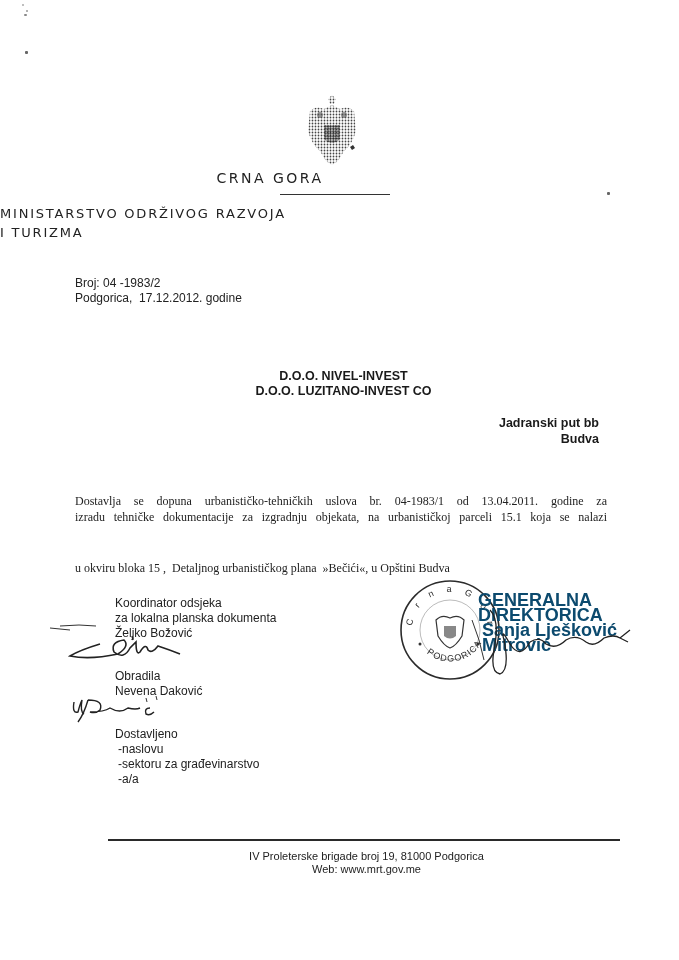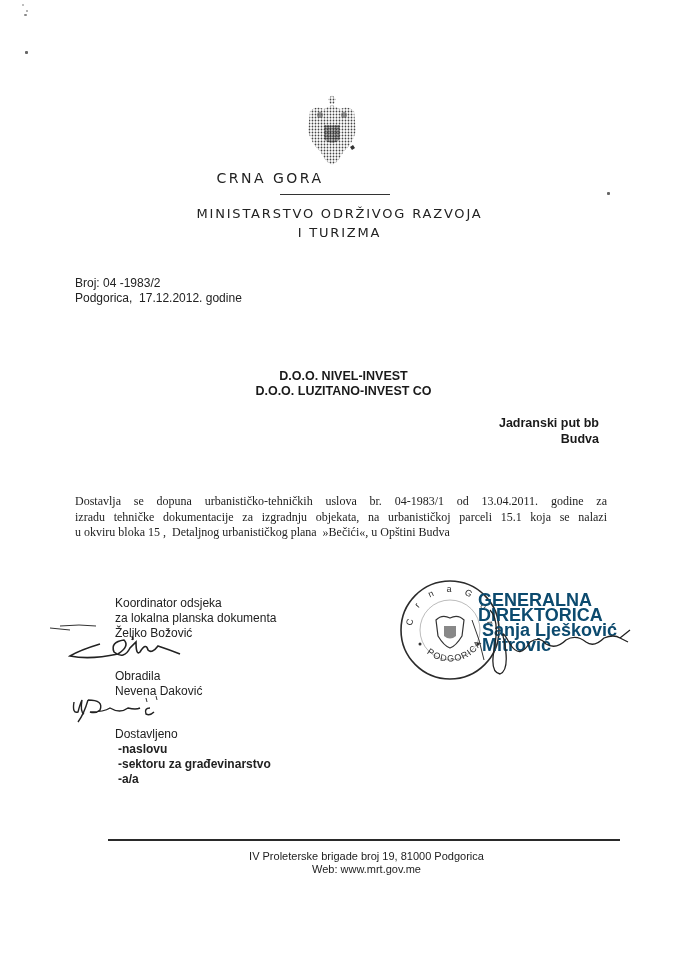--- a/index.html
+++ b/index.html
@@ -21,21 +21,21 @@
     .speck { position: absolute; background: #555; border-radius: 1px; }
 
     
     .coat-of-arms { left: 302px; top: 95px; width: 60px; height: 72px; }
     .country {
       left: 0; width: 540px; top: 170px; text-align: center;
       font-family: "DejaVu Sans", sans-serif; font-size: 14px; letter-spacing: 2.5px; color: #222;
     }
     .header-rule { left: 280px; top: 194px; width: 110px; height: 1px; background: #333; }
     .ministry {
-      left: 0; width: 679px; top: 204px; text-align: center;
+      left: 0; width: 679px; top: 204px; 
       font-family: "DejaVu Sans", sans-serif; font-size: 13px; letter-spacing: 1.8px; color: #222;
       line-height: 19px;
     }
 
     .ref {
       left: 75px; top: 276px; font-size: 12px; line-height: 15px; color: #222;
     }
 
     .recipients {
       left: 0; width: 679px; top: 369px; text-align: center;
@@ -46,28 +46,28 @@
       right: 80px; top: 415px; text-align: right;
       font-size: 12.5px; font-weight: bold; line-height: 16px; color: #1a1a1a;
     }
 
     .body-text {
       left: 75px; top: 494px; width: 532px;
       font-size: 12px; line-height: 15.5px; color: #222;
       text-align: justify;
     }
     .body-text .line { display: block; text-align: justify; text-align-last: justify; font-family: Liberation Serif, serif; }
-    .body-text .line.last { text-align-last: left; }
+    .body-text .line.last { text-align-last: left; margin-top: 36px; }
 
     .left-block {
       left: 79px; top: 596px; font-size: 12px; line-height: 15px; color: #222; margin-left: 36px;
     }
     .left-block .gap { height: 28px; }
     .left-block .gap2 { height: 28px; }
-    .left-block .indent { padding-left: 3px; font-weight: bold; }
+    .left-block .indent { padding-left: 3px; }
 
     .director {
       left: 478px; top: 593px; font-size: 18px; font-weight: bold; line-height: 15px; color: #0c4a6e;
     }
     .director .name { padding-left: 4px; }
 
     .stamp { left: 398px; top: 578px; width: 104px; height: 104px; }
     .signature { position: absolute; pointer-events: none; }
 
     .footer-rule { left: 108px; top: 839px; width: 512px; height: 2px; background: #2a2a2a; }

